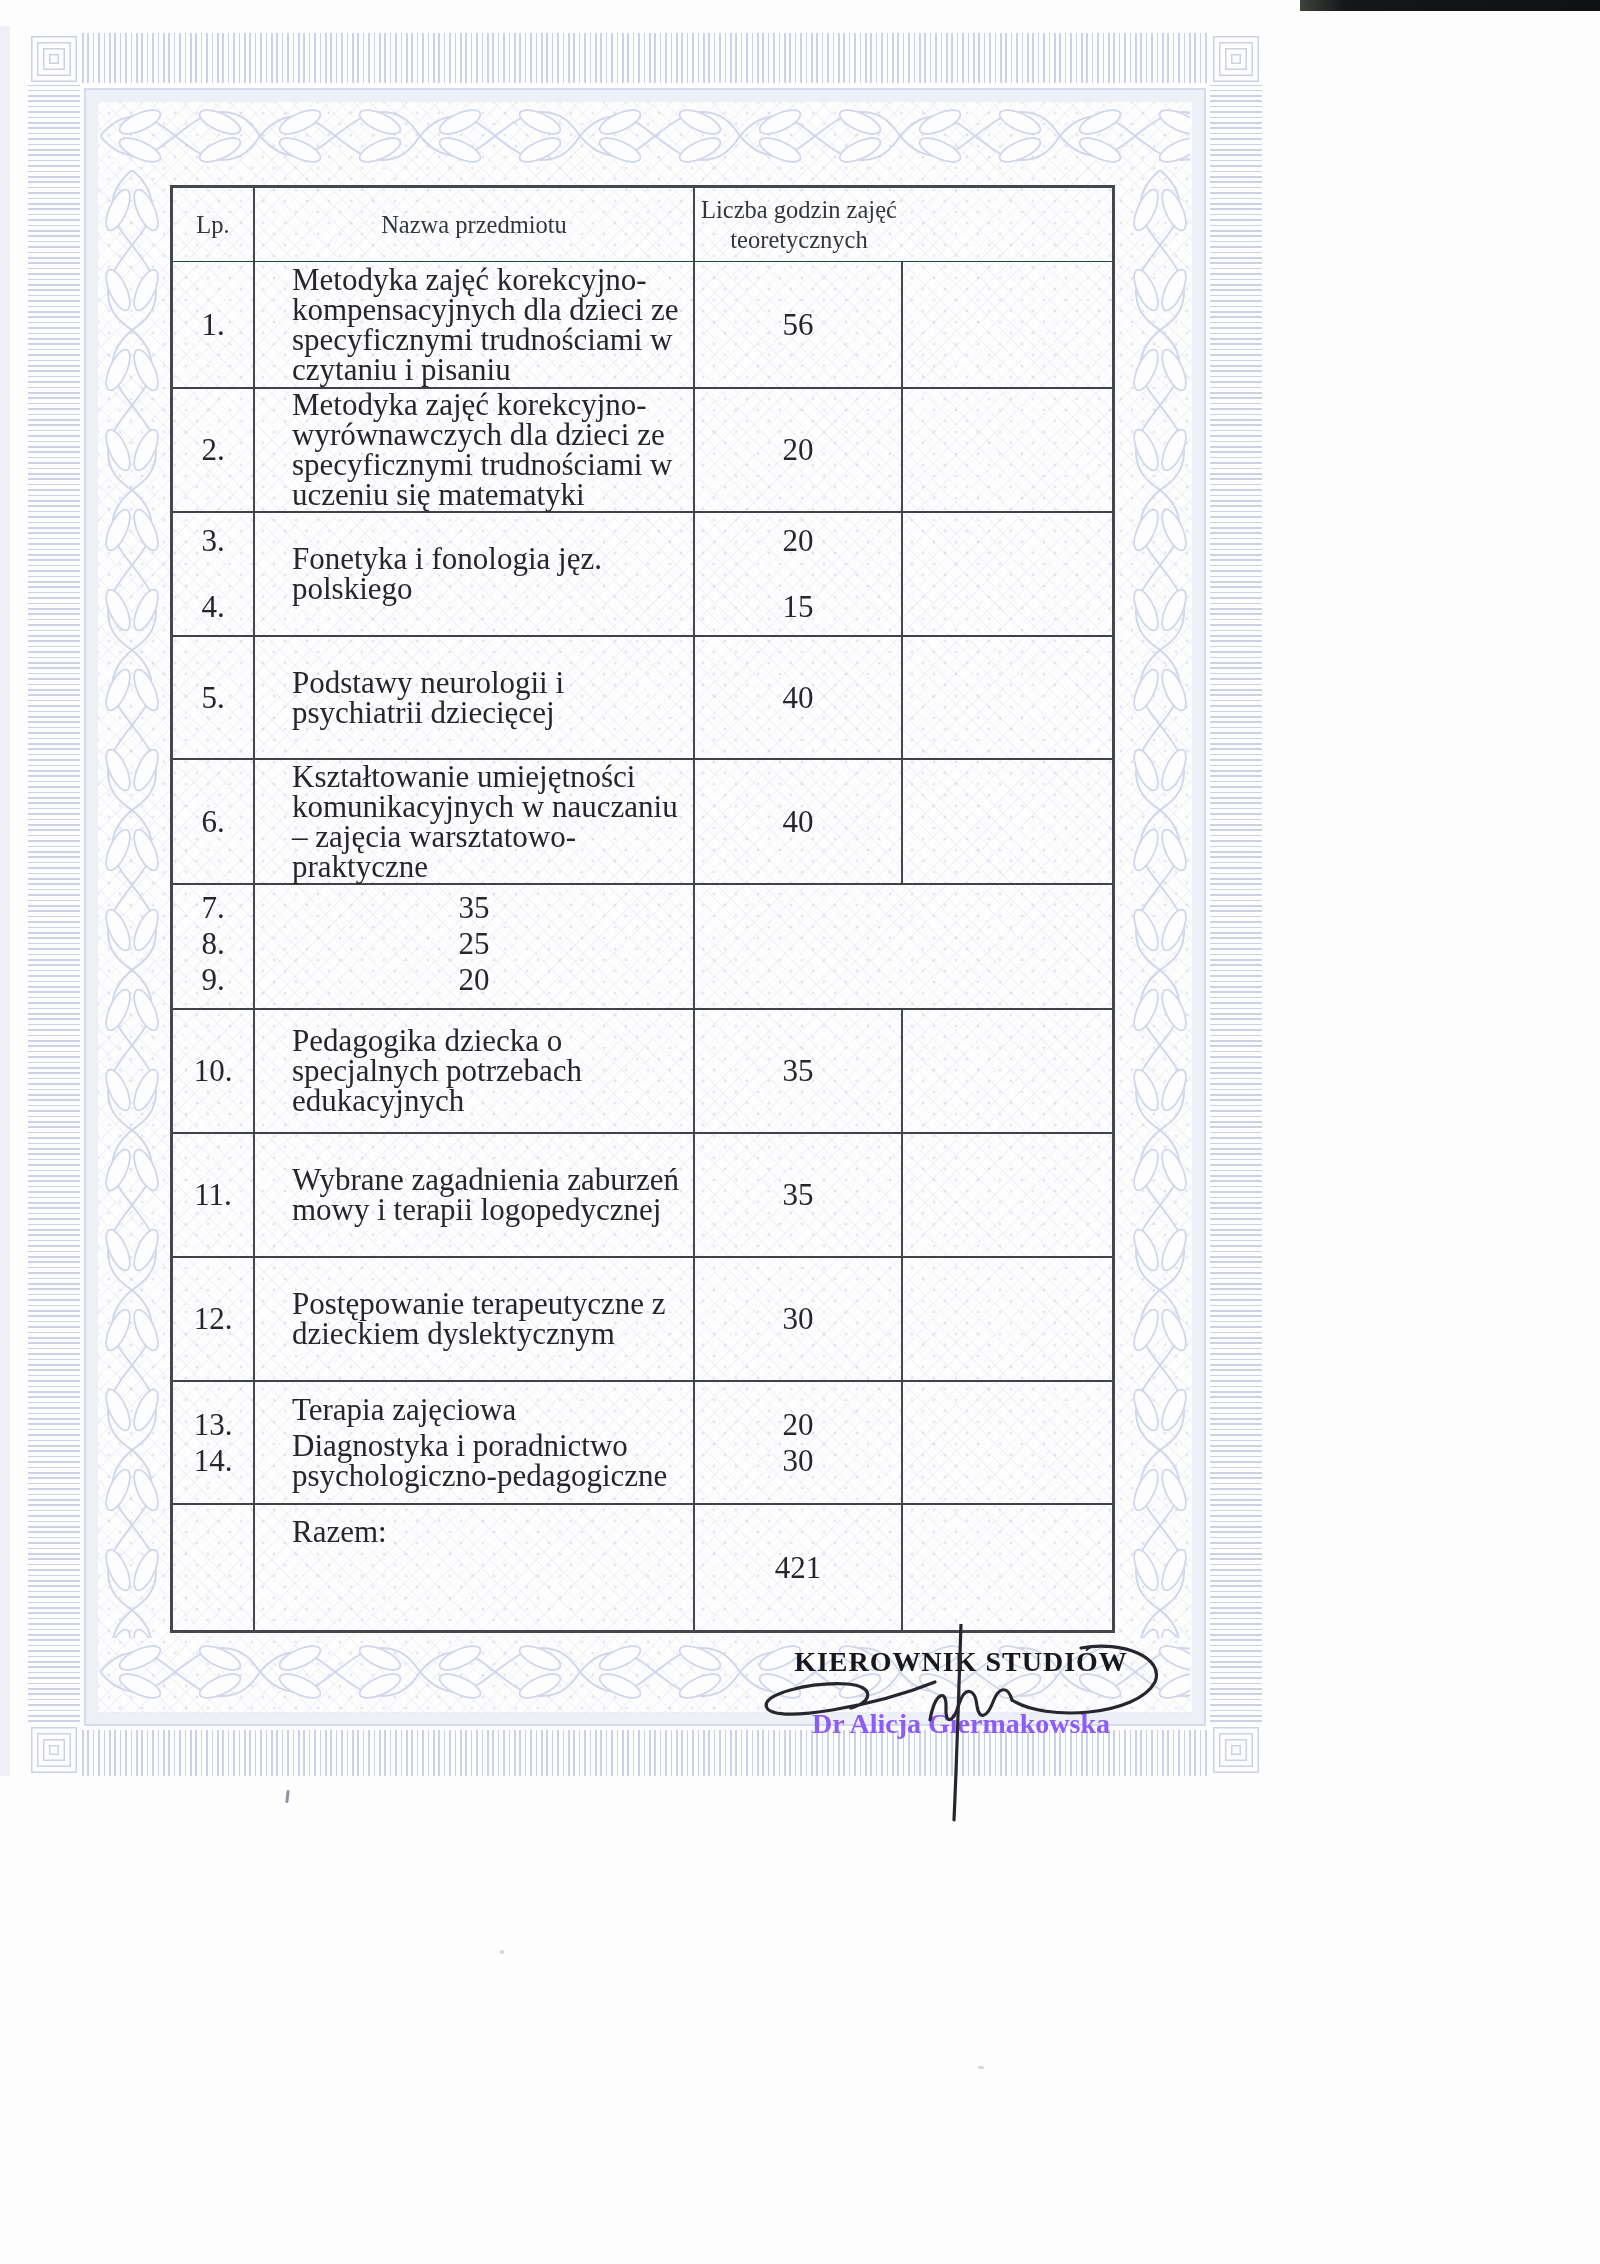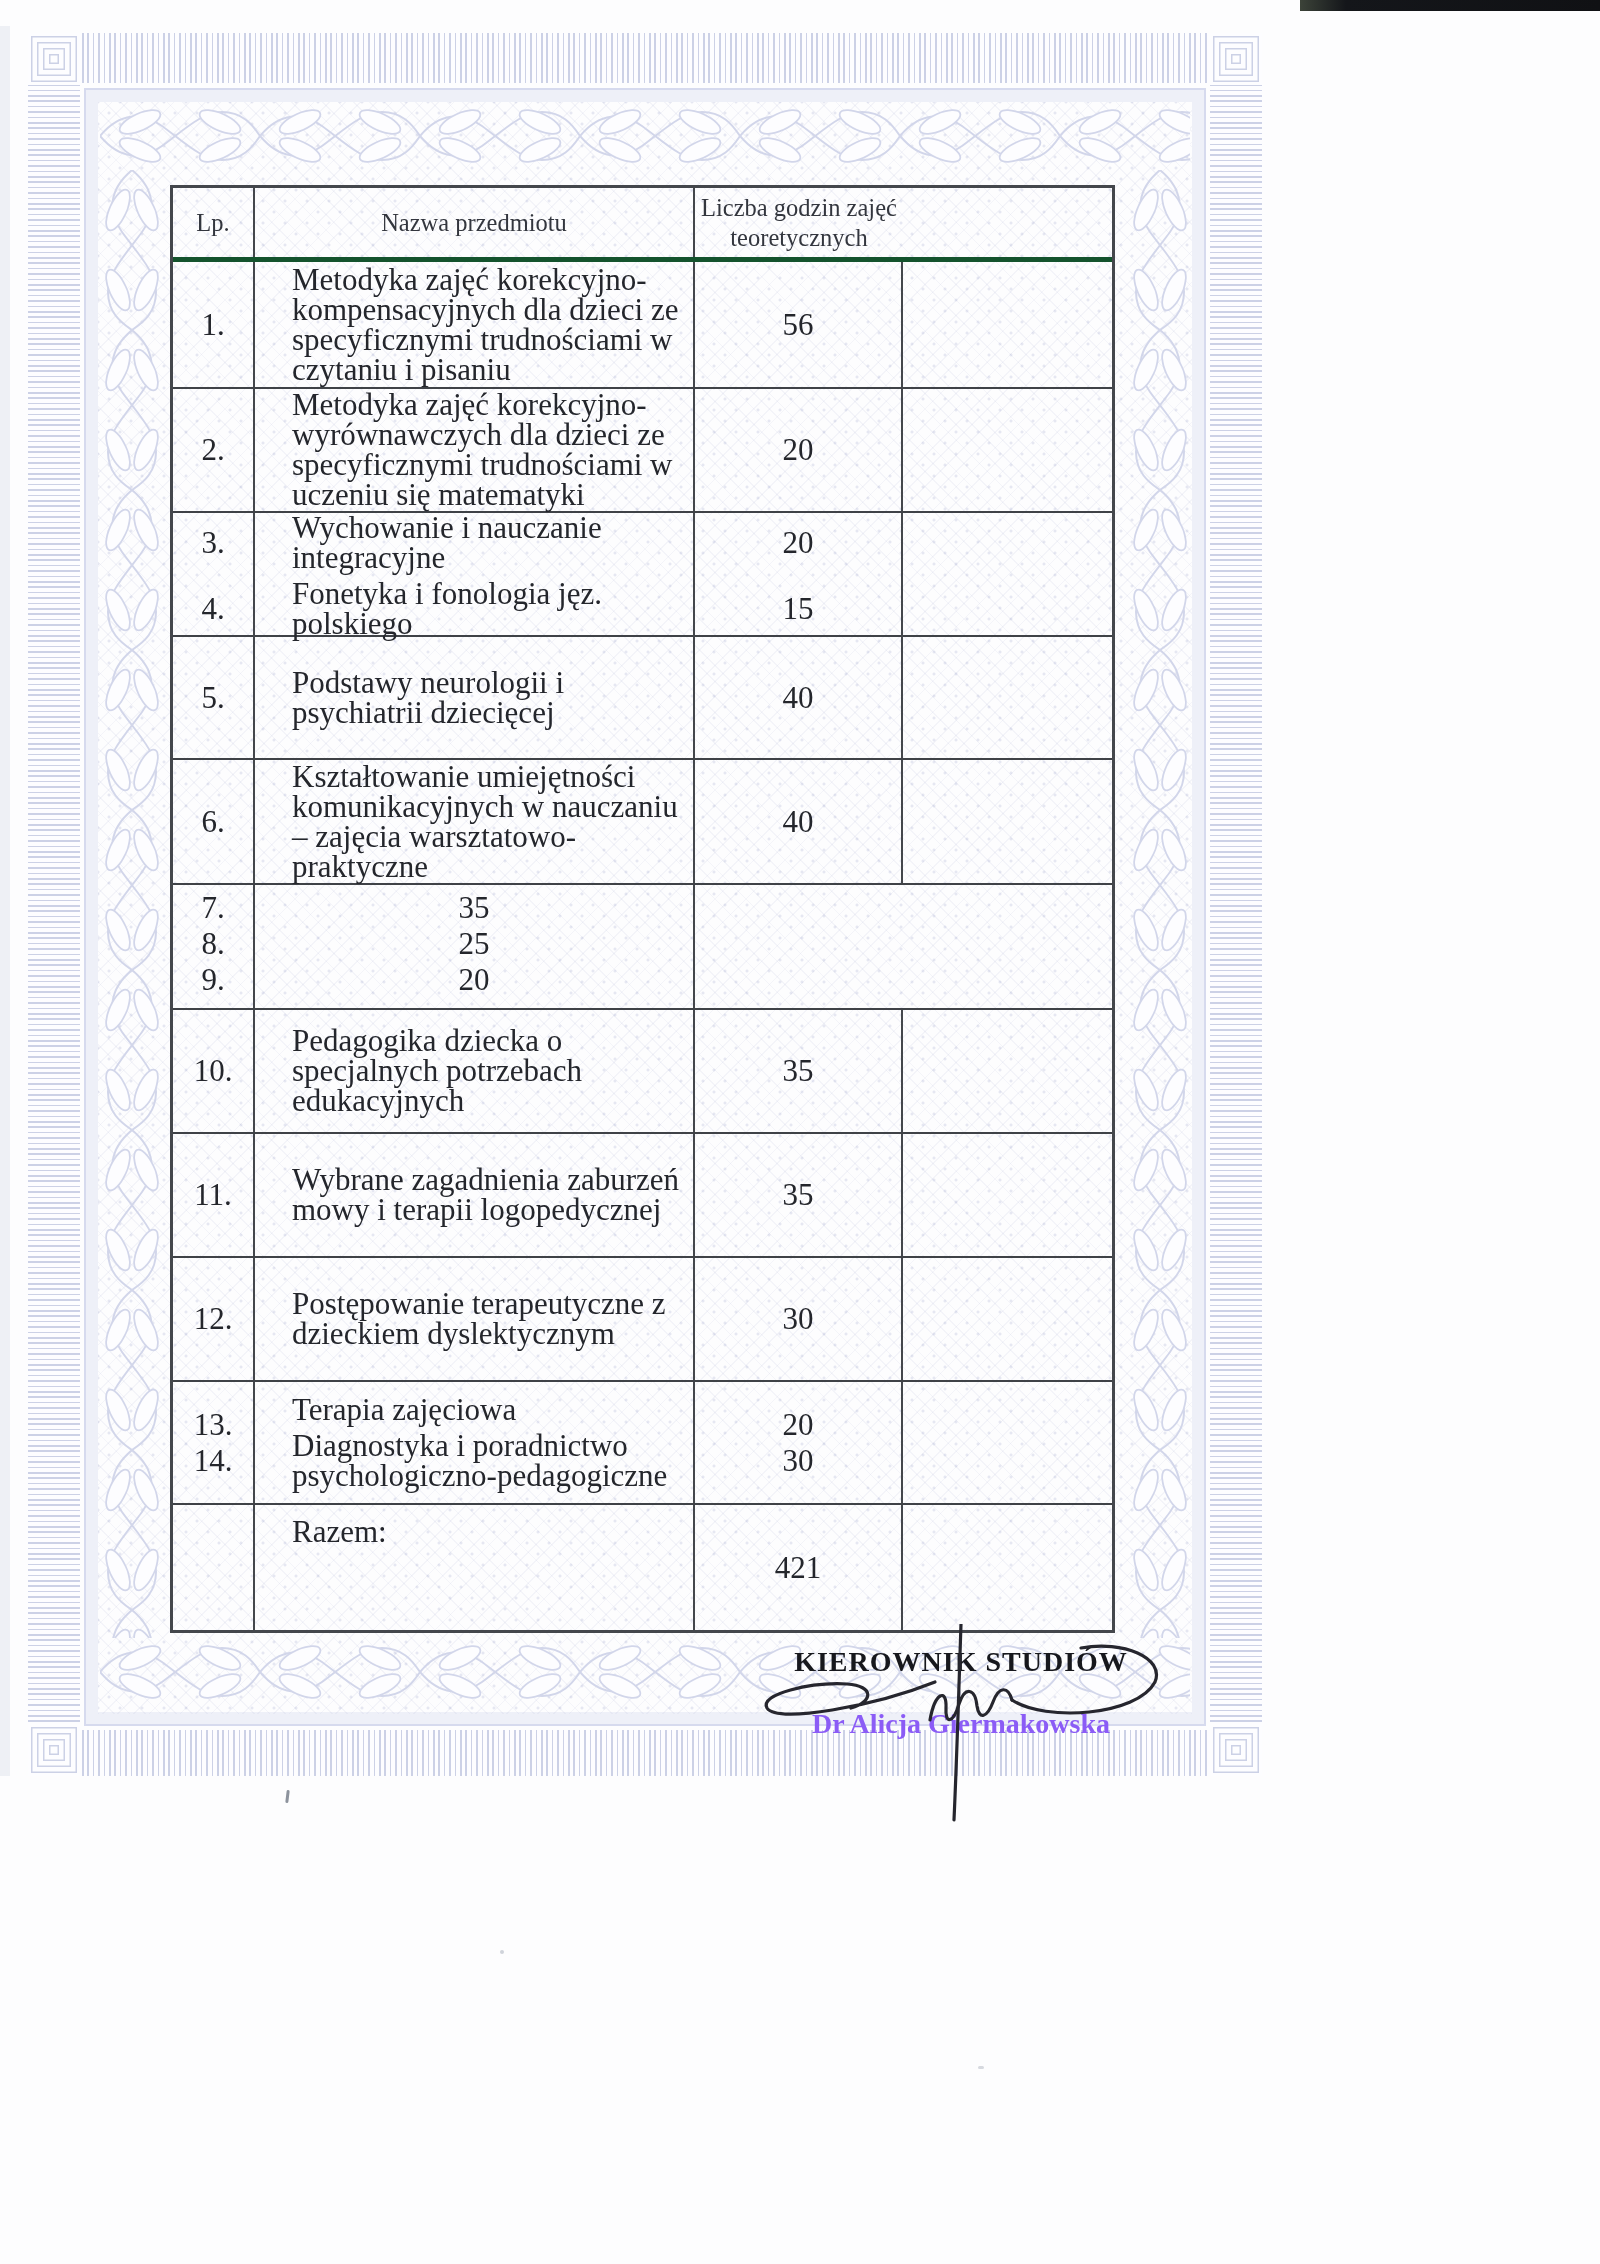--- a/index.html
+++ b/index.html
@@ -62,21 +62,21 @@
   }
   .chain { position:absolute; }
 
   
   .subject-table {
     position:absolute; left:170px; top:185px; width:945px;
     border:3px solid #44474c;
   }
   .trow { display:grid; grid-template-columns:82px 440px 208px 1fr; border-bottom:2px solid #3f4247; }
   .trow:last-child { border-bottom:none; }
-  .trow-header { border-bottom:5px solid #14532d; }
+  .trow-header { border-bottom:1px solid #14532d; }
   .cell {
     display:flex; flex-direction:column; justify-content:center;
     border-right:2px solid #44474c;
     font-size:31px; line-height:30px; color:#24262c;
   }
   .cell:last-child { border-right:none; }
   .c-lp  { align-items:center; text-align:center; }
   .c-sub { padding-left:37px; padding-right:9px; }
   .c-th, .c-pr { align-items:center; text-align:center; }
   .c-head {
@@ -198,21 +198,20 @@
           <span></span>
         </div>
     </div>
 
     <div class="trow h124">
       <div class="cell c-lp">
         <span class="seg sg66">3.</span>
         <span class="seg">4.</span>
       </div>
       <div class="cell c-sub">
-        <span class="seg sg66">Wychowanie i nauczanie integracyjne</span>
         <span class="seg">Fonetyka i fonologia jęz. polskiego</span>
       </div>
       <div class="cell c-th">
         <span class="seg sg66">20</span>
         <span class="seg">15</span>
       </div>
       <div class="cell c-pr"></div>
     </div>
 
     <div class="trow h123">

